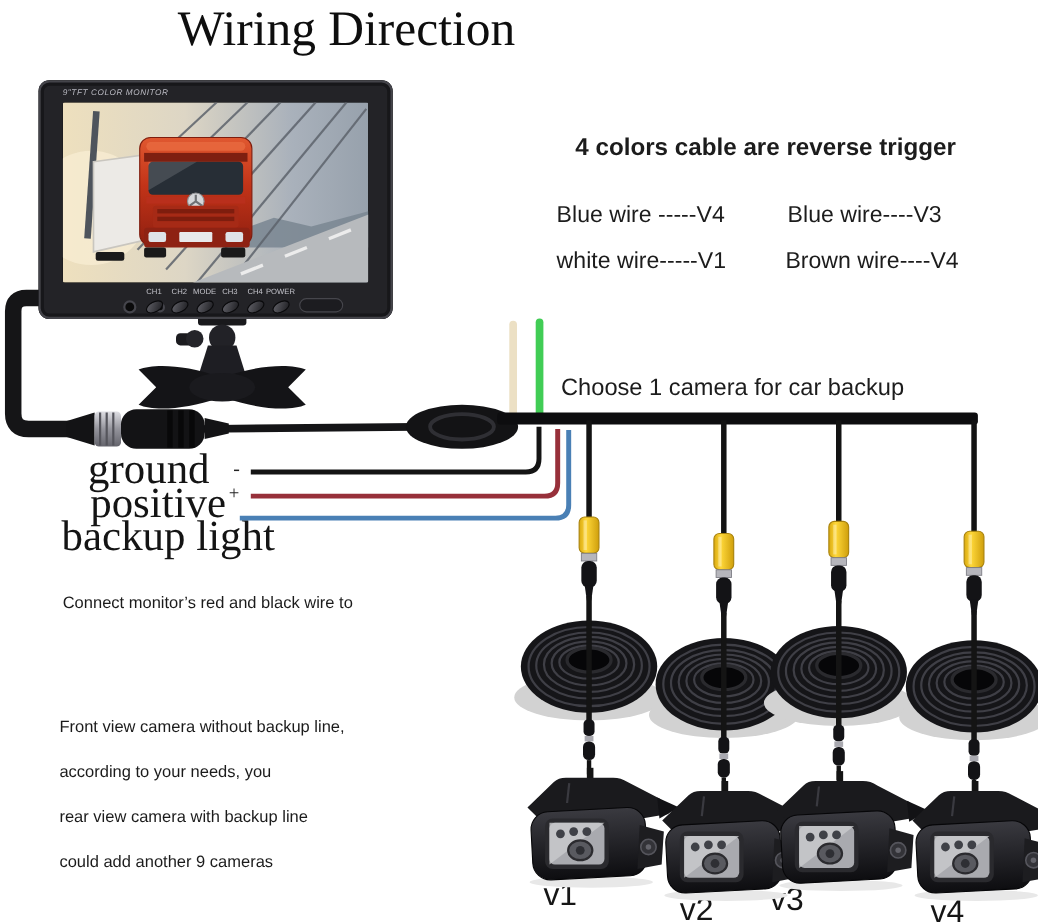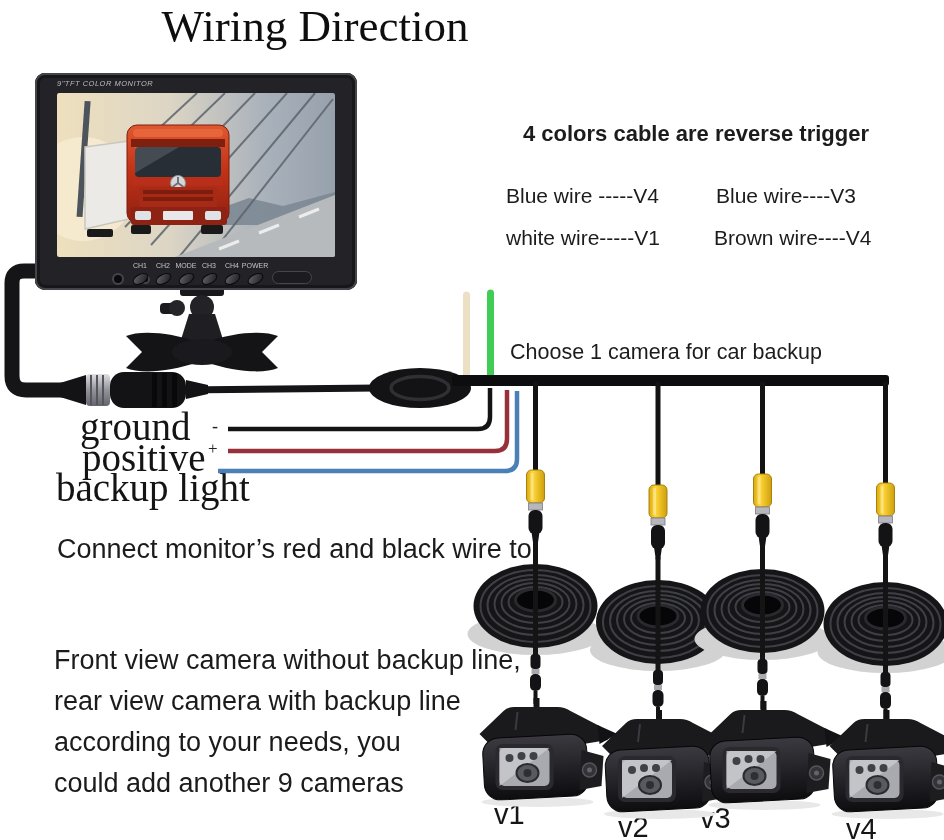--- a/index.html
+++ b/index.html
@@ -11,21 +11,21 @@
          font-family:"Liberation Serif",serif;font-size:45px;color:#0e0e0e;}
   .trig-head{left:500px;top:121px;width:392px;text-align:center;font-size:22px;font-weight:bold;}
   .trig-line{font-size:21px;white-space:nowrap;}
   .tw-blue{left:506px;top:184px;}  .tw-green{left:716px;top:184px;}
   .tw-white{left:506px;top:226px;} .tw-brown{left:714px;top:226px;}
   .choose{left:510px;top:340px;font-size:21.5px;white-space:nowrap;}
   .wlabel{font-family:"Liberation Serif",serif;font-size:39px;color:#141414;white-space:nowrap;}
   .wl-ground{left:80px;top:404px;} .wl-positive{left:82px;top:435px;} .wl-backup{left:56px;top:465px;}
   .sign{font-family:"Liberation Serif",serif;font-size:18px;color:#222;}
   .sg-minus{left:212px;top:416px;} .sg-plus{left:208px;top:439px;font-size:17px;}
-  .note{font-size:27px;color:#1b1b1b;}
+  .note{font-size:15px;color:#1b1b1b;}
   .note div{white-space:nowrap;}
   .note-power{left:57px;top:528px;line-height:42px;}
   .note-cams{left:54px;top:640px;line-height:41px;}
   .vlab{width:84px;font-size:29px;color:#161616;}
   
   .monitor{left:35px;top:73px;width:322px;height:217px;background:#232327;border-radius:10px;
            box-shadow:inset 0 0 0 2px #44444a, inset 0 0 0 5px #17171a;z-index:2;}
   .screen{left:22px;top:20px;width:278px;height:164px;background:#000;overflow:hidden;border-radius:2px;}
   .brand{left:22px;top:6px;font-size:7.5px;color:#b9b9c1;letter-spacing:.5px;font-style:italic;}
   .jack{border-radius:50%;background:#0a0a0b;border:2px solid #45454c;box-sizing:border-box;}
@@ -280,22 +280,22 @@
   <div class="abs wlabel wl-backup">backup light</div>
   <div class="abs sign sg-minus">-</div>
   <div class="abs sign sg-plus">+</div>
 
   <div class="abs note note-power">
     <div>Connect monitor’s red and black wire to</div>
   </div>
 
   <div class="abs note note-cams">
     <div>Front view camera without backup line,</div>
+    <div>according to your needs, you</div>
     <div>rear view camera with backup line</div>
-    <div>according to your needs, you</div>
     <div>could add another 9 cameras</div>
   </div>
 
   <div class="abs vlab" style="left:494px;top:798px">v1</div>
   <div class="abs vlab" style="left:618px;top:811px">v2</div>
   <div class="abs vlab" style="left:700px;top:802px">v3</div>
   <div class="abs vlab" style="left:846px;top:813px">v4</div>
 
 </div>
 

